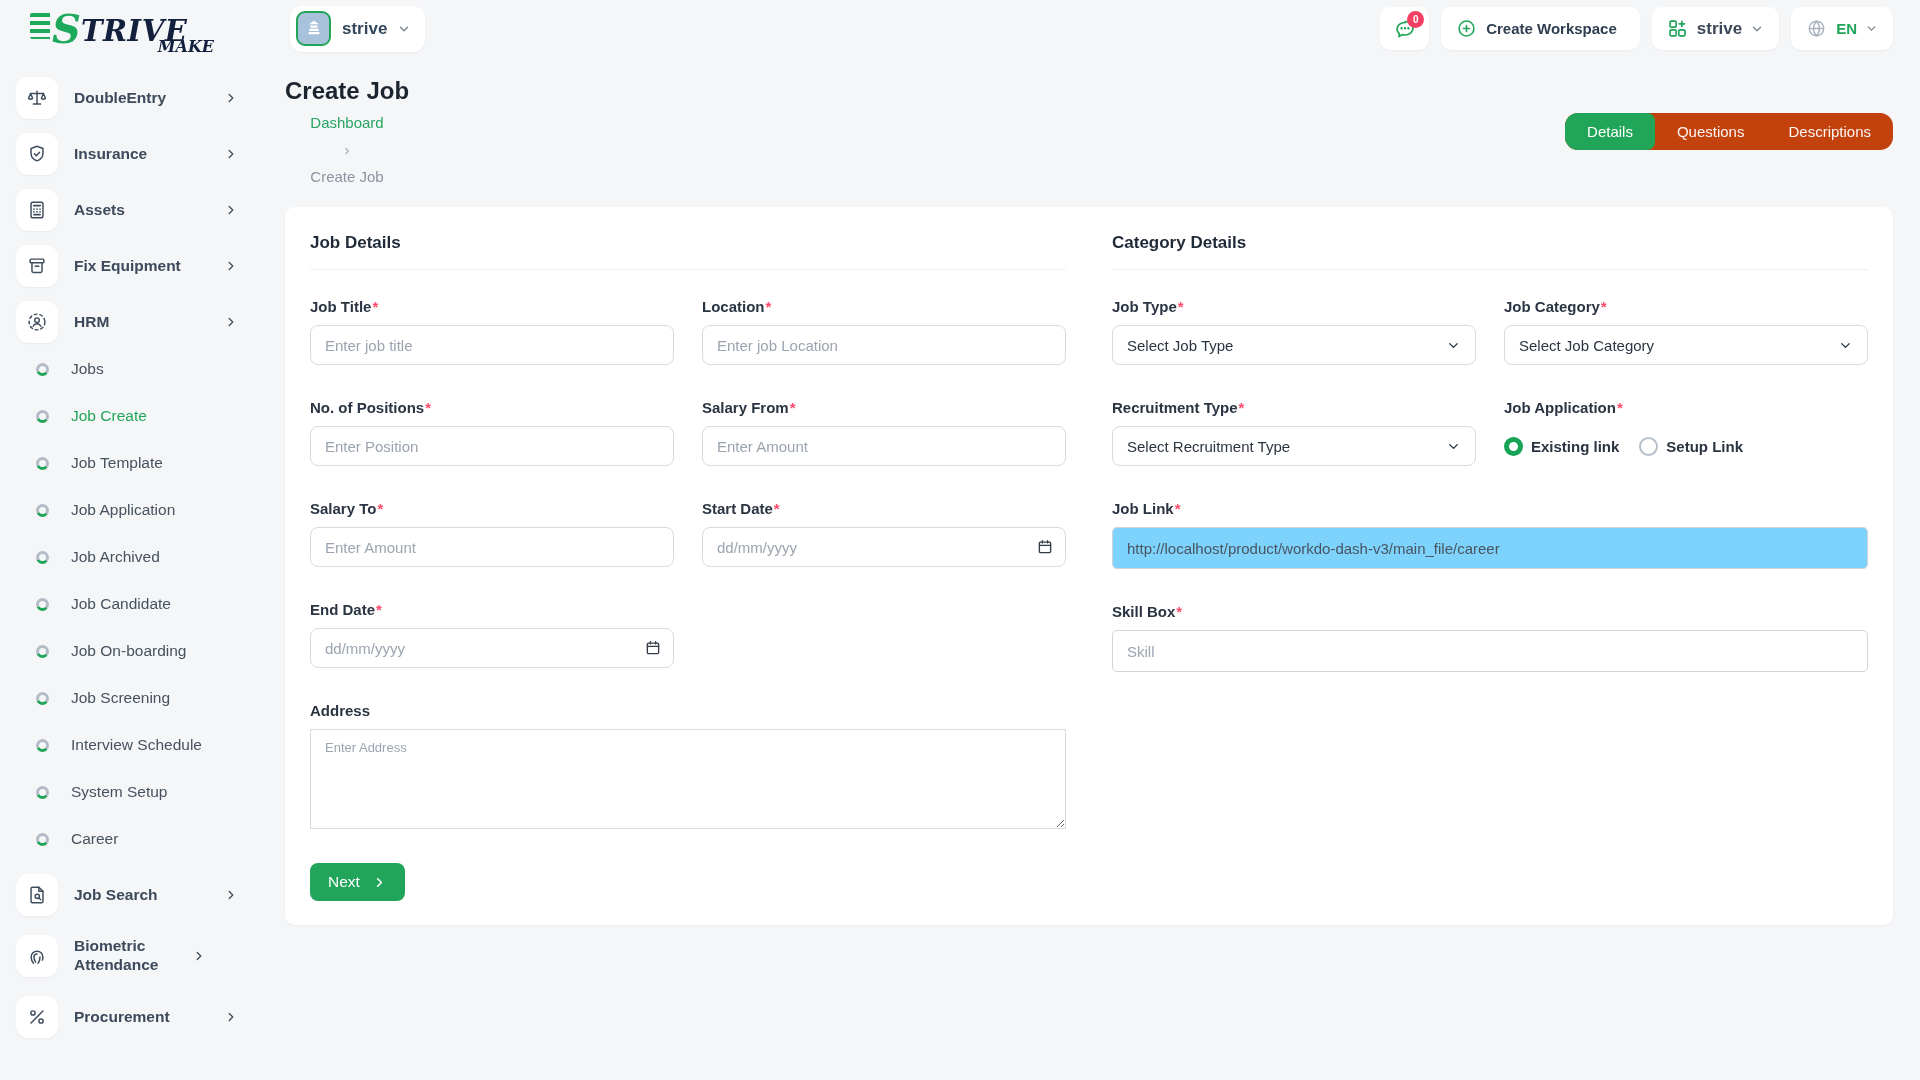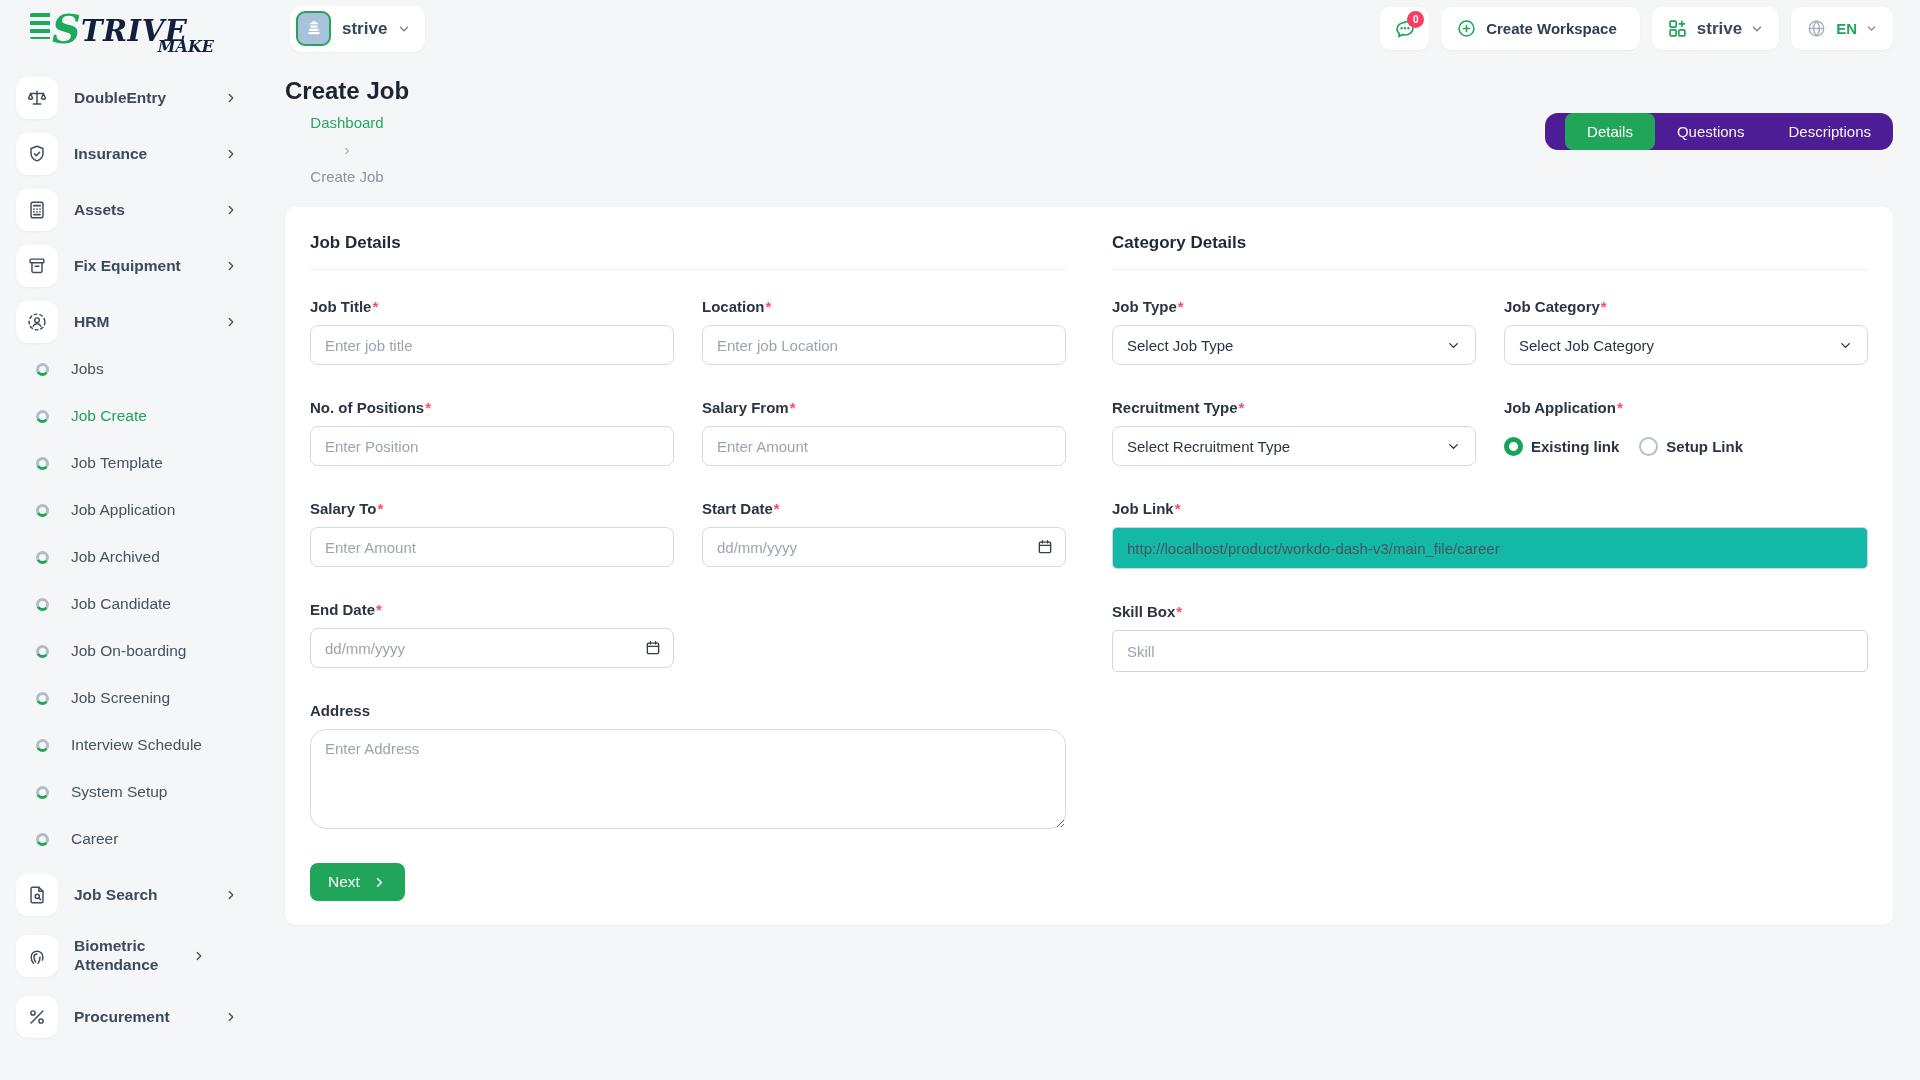--- a/index.html
+++ b/index.html
@@ -60,43 +60,43 @@
   .sub-label { font-size:15.5px; color:#47525f; }
   .sub.active .sub-label { color:#21a558; }
 
   
   .page-head { margin-top:20px; display:flex; justify-content:space-between; align-items:center; }
   .page-title { font-size:24px; font-weight:700; color:#1c2430; }
   .crumbs { margin-top:9px; font-size:15px; display:flex; gap:10px; align-items:center;flex-direction:column; }
   .crumb-link { color:#27a562; cursor:pointer; }
   .crumb-sep { color:#9aa3ae; }
   .crumb-cur { color:#8a94a0; }
-  .tabs { display:flex; background:#4c1d95; border-radius:13px; overflow:hidden;padding-left:20px; }
+  .tabs { display:flex; background:#c2410c; border-radius:13px; overflow:hidden; }
   .tab { height:37px; line-height:37px; padding:0 22px; font-size:15px; color:rgba(255,255,255,.95); cursor:pointer; }
   .tab.active { background:#21a558; color:#fff; border-radius:8px; }
 
   
   .card { background:#fff; border-radius:10px; margin-top:22px; padding:26px 25px 24px; box-shadow:0 1px 2px rgba(20,30,50,.04); }
   .cols { display:grid; grid-template-columns:1fr 1fr; column-gap:46px; }
   .sec-title { font-size:17px; font-weight:700; color:#1f2937; padding-bottom:16px; border-bottom:1px solid #eef1f4; margin-bottom:28px; }
   .fgrid { display:grid; grid-template-columns:1fr 1fr; column-gap:28px; row-gap:34px; }
   .span2 { grid-column:1 / span 2; }
   .flabel { display:block; font-size:15px; font-weight:700; color:#2a3442; margin-bottom:10px; }
   .req { color:#fb4d6d; margin-left:1px; }
   .tinput { width:100%; height:40px; border:1px solid #d6dbe1; border-radius:8px; padding:0 14px; font-size:15px;
      color:#333; background:#fff; outline:none; font-family:inherit; }
   .tinput::placeholder, textarea::placeholder { color:#9ba4b0; opacity:1; }
   .selectbox { width:100%; height:40px; border:1px solid #d6dbe1; border-radius:8px; padding:0 14px; font-size:15px;
      color:#2b3542; display:flex; align-items:center; justify-content:space-between; cursor:pointer; background:#fff; }
   .datewrap { position:relative; }
   .datewrap .tinput { padding-right:38px; color:#47525f; }
   .datewrap .cal { position:absolute; right:12px; top:11px; pointer-events:none; }
-  textarea.tarea { width:100%; height:100px; border:1px solid #d6dbe1; border-radius:16px; padding:10px 14px; font-size:15px;
+  textarea.tarea { width:100%; height:100px; border:1px solid #d6dbe1; border-radius:0; padding:10px 14px; font-size:13px;
      color:#333; resize:both; outline:none; font-family:inherit; }
-  .readonly { width:100%; height:42px; background:#14b8a6; border:1px solid #ced4da; border-radius:5px; display:flex;
+  .readonly { width:100%; height:42px; background:#7dd3fc; border:1px solid #ced4da; border-radius:5px; display:flex;
      align-items:center; padding:0 14px; font-size:15px; color:#495461; }
   .skill-input { border-radius:5px; height:42px; border-color:#cfd6dd; }
   .radios { display:flex; align-items:center; gap:20px; height:40px; }
   .radio-opt { display:flex; align-items:center; gap:8px; cursor:pointer; font-size:15px; font-weight:700; color:#2a3442; }
   .rdot { width:19px; height:19px; border-radius:50%; background:#fff; border:2px solid #b6bfca; flex:none; }
   .rdot.checked { border:5.5px solid #17a457; }
   .next-row { display:flex; justify-content:flex-start; margin-top:30px; }
   .btn-next { background:#21a55b; color:#fff; border:none; border-radius:8px; height:38px; padding:0 18px;
      font-size:15.5px; font-family:inherit; display:flex; align-items:center; gap:12px; cursor:pointer; }
 </style>

